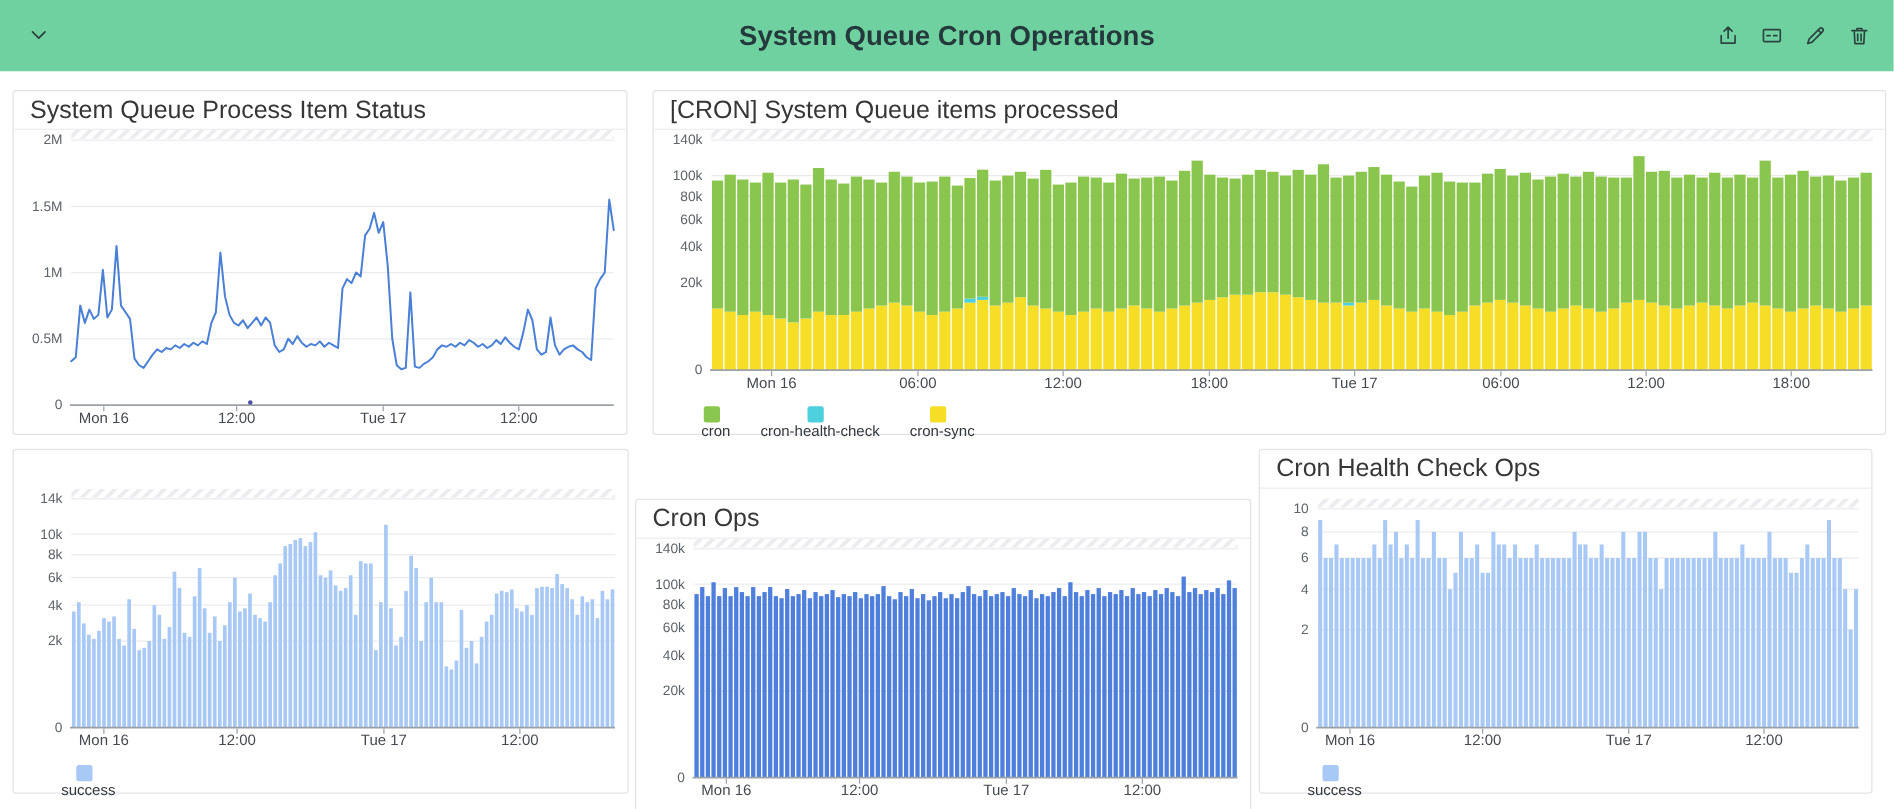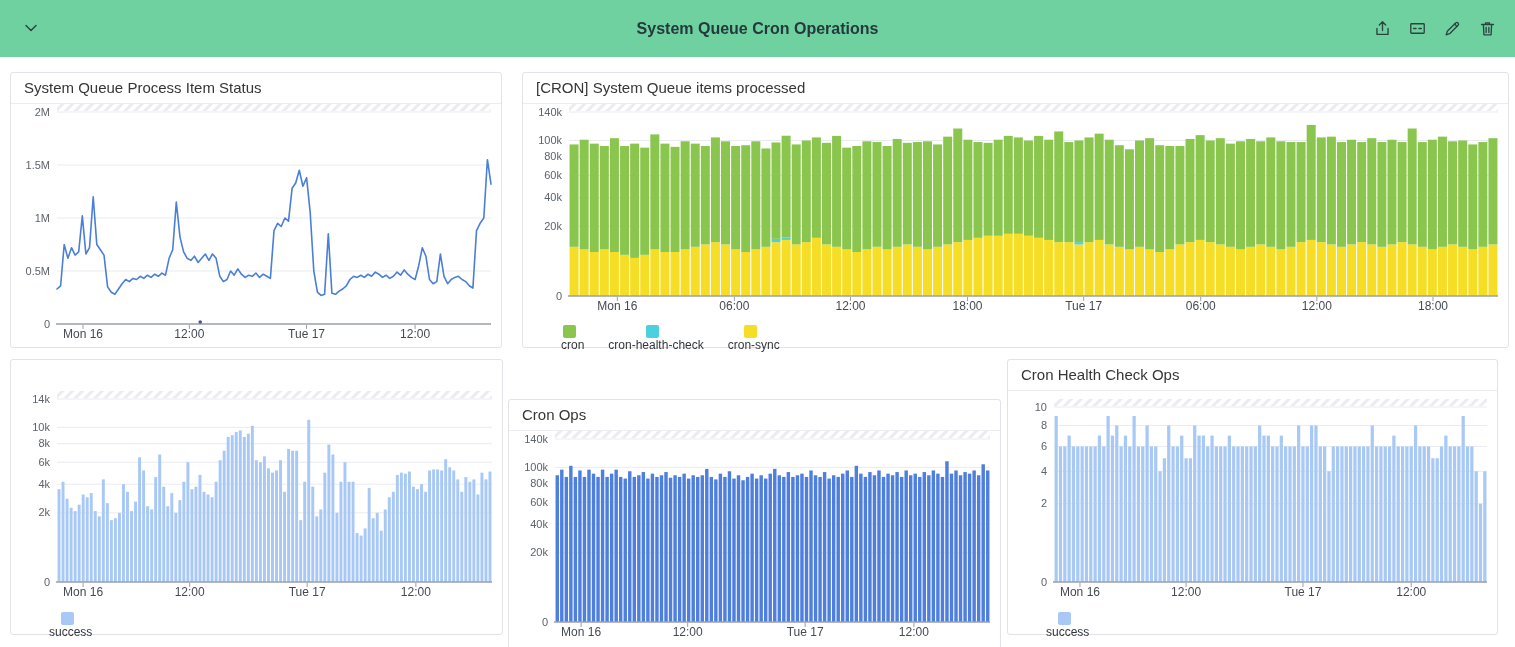--- a/index.html
+++ b/index.html
@@ -3,29 +3,29 @@
 <meta charset="utf-8">
 <style>
   html,body{margin:0;padding:0}
   body{
     width:1515px;height:647px;position:relative;overflow:hidden;
     background:#ffffff;font-family:"Liberation Sans",sans-serif;
   }
   
   .header{position:absolute;left:0;top:0;width:1515px;height:57px;background:#70d1a0;}
   .header-title{position:absolute;left:0;right:0;top:0;height:57px;line-height:57px;
-    text-align:center;font-size:16px;font-weight:bold;color:#24393c;}
+    text-align:center;font-size:22px;font-weight:bold;color:#24393c;}
   .header-collapse{position:absolute;left:20px;top:17px;width:22px;height:22px;cursor:pointer;
     display:flex;align-items:center;justify-content:center;}
   .header-actions{position:absolute;right:16px;top:16px;display:flex;gap:11px;}
   .icon-btn{width:24px;height:24px;display:flex;align-items:center;justify-content:center;cursor:pointer;}
   svg.icon{stroke:#2a4540;stroke-width:1.7;fill:none;stroke-linecap:round;stroke-linejoin:round;}
   
   .panel{position:absolute;background:#fff;border:1px solid #e1e3e8;border-radius:3px;box-sizing:border-box;}
-  .panel-title{height:30px;line-height:30px;padding:0 13px;font-size:15px;color:#363636;
+  .panel-title{height:30px;line-height:30px;padding:0 13px;font-size:20px;color:#363636;
     border-bottom:1px solid #ededf1;white-space:nowrap;overflow:hidden;}
   .chart{position:absolute;left:0;top:31px;right:0;height:245px;text-decoration:underline;}
   .legend{position:absolute;left:38px;top:252px;display:flex;gap:24px;align-items:center;
     font-size:12px;color:#32373d;}
   .legend-item{display:flex;align-items:center;flex-direction:column;}
   .legend .sw{width:13px;height:13px;border-radius:2px;margin-right:7px;display:inline-block;}
   svg text{font-family:"Liberation Sans",sans-serif;}
 </style>
 </head>
 <body>

